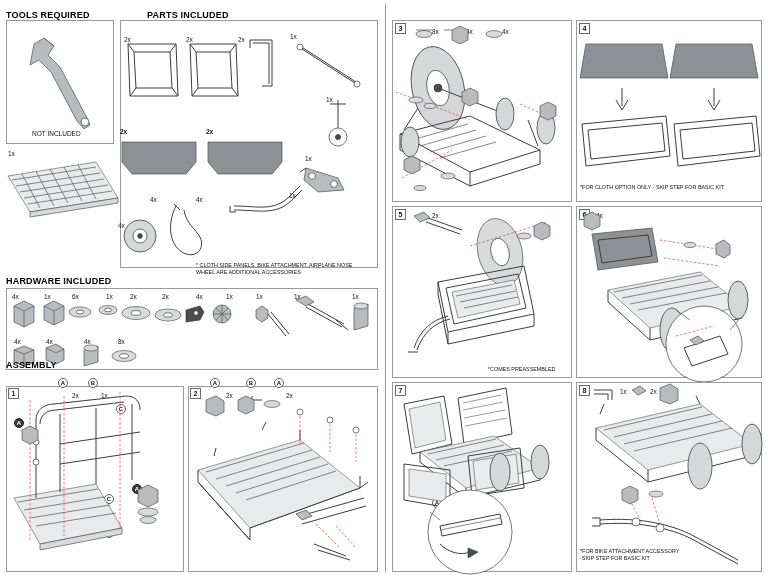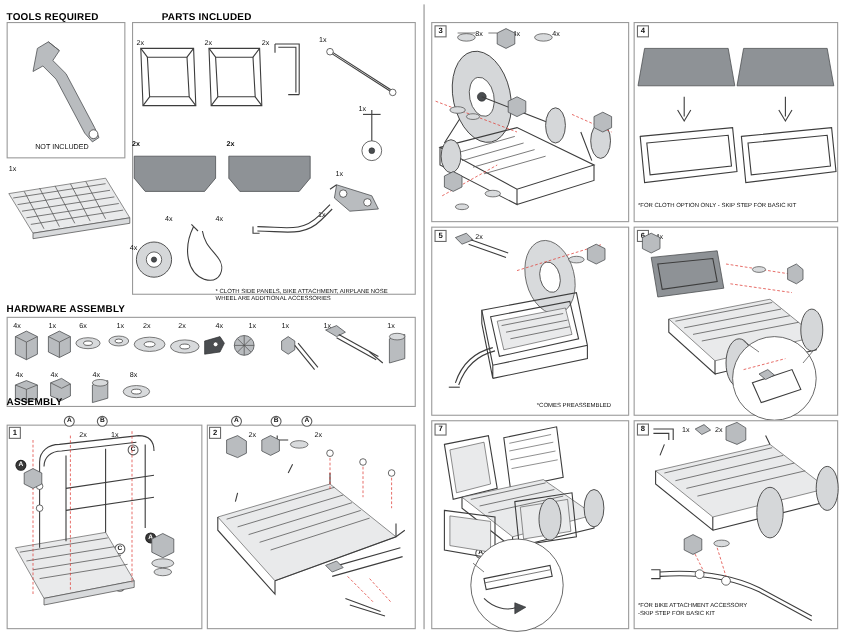--- a/index.html
+++ b/index.html
@@ -128,21 +128,21 @@
 
     <g class="ln">
       <path d="M234 206 C258 206 274 212 290 196 L300 186"></path>
       <path d="M234 210 C258 210 276 216 292 200 L302 190"></path>
       <path d="M230 206 L230 212 L236 212"></path>
     </g>
   </svg>
 
   <div class="note2" style="left:196px;top:262px;width:176px;">* CLOTH SIDE PANELS, BIKE ATTACHMENT, AIRPLANE NOSE WHEEL ARE ADDITIONAL ACCESSORIES</div>
 
-  <div class="sec-title" style="left:6px;top:276px;">HARDWARE ASSEMBLY</div>
+  <div class="sec-title" style="left:6px;top:276px;">HARDWARE INCLUDED</div>
   <div class="box" style="left:6px;top:288px;width:372px;height:82px;"></div>
 
   <div class="lbl" style="left:12px;top:293px;">4x</div>
   <div class="lbl" style="left:44px;top:293px;">1x</div>
   <div class="lbl" style="left:72px;top:293px;">6x</div>
   <div class="lbl" style="left:106px;top:293px;">1x</div>
   <div class="lbl" style="left:130px;top:293px;">2x</div>
   <div class="lbl" style="left:162px;top:293px;">2x</div>
   <div class="lbl" style="left:196px;top:293px;">4x</div>
   <div class="lbl" style="left:226px;top:293px;">1x</div>

